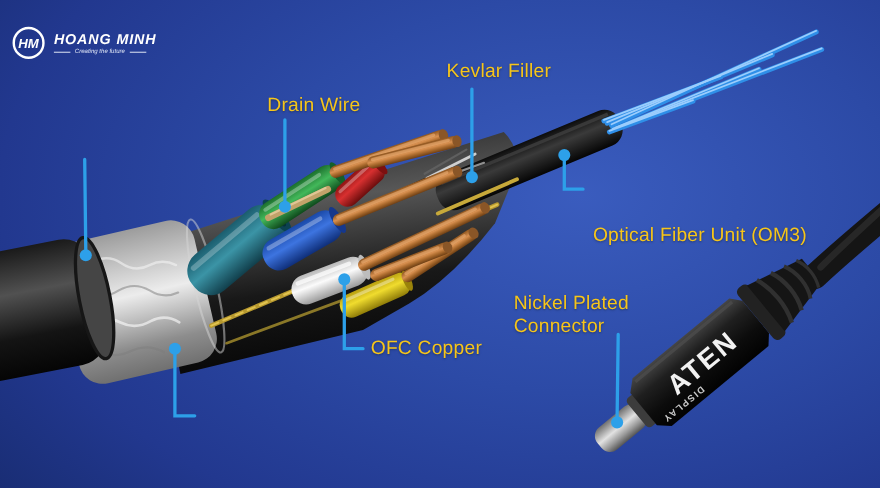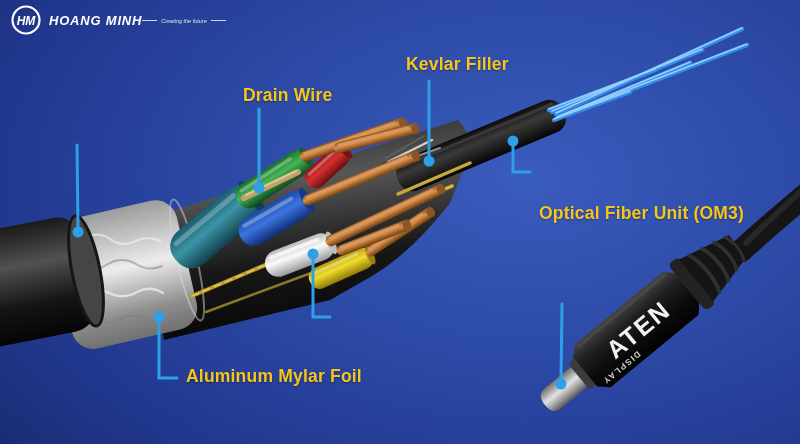--- a/index.html
+++ b/index.html
@@ -4,33 +4,33 @@
 <style>
   html,body{margin:0;padding:0;background:#0d1b52;}
   #stage{
     position:relative;width:800px;height:444px;overflow:hidden;
     font-family:"Liberation Sans",sans-serif;
     background:radial-gradient(120% 135% at 66% 40%,
       #3a5cbe 0%, #2c4aa6 30%, #22388f 55%, #142765 80%, #0d1b52 100%);
   }
   #scene{position:absolute;left:0;top:0;}
   .lbl{
-    position:absolute;color:#f6c51a;font-weight:bold;font-size:17.5px;
+    position:absolute;color:#f6c51a;font-weight:normal;font-size:17.5px;
     white-space:nowrap;text-shadow:0 1px 2px rgba(0,0,0,.35);letter-spacing:.2px;
   }
   .lbl span{display:block;line-height:21px;}
   #lbl-pvc{left:57px;top:114px;}
   #lbl-drain{left:243px;top:85px;text-align:center;}
   #lbl-kevlar{left:406px;top:54px;}
   #lbl-optical{left:539px;top:162px;margin-top:41px;}
   #lbl-ofc{left:337px;top:306px;}
   #lbl-foil{left:186px;top:366px;}
   #lbl-nickel{left:467px;top:265px;}
-  #brand{position:absolute;left:10px;top:4px;display:flex;align-items:center;gap:7px;color:#fff;}
-  #brand .txt{display:flex;}
+  #brand{position:absolute;left:10px;top:23px;display:flex;align-items:center;gap:7px;color:#fff;}
+  #brand .txt{display:flex;flex-direction:column;}
   #brand .name{font-size:13px;font-weight:bold;font-style:italic;letter-spacing:.8px;}
   #brand .tagline{display:flex;align-items:center;gap:4px;font-size:5.5px;font-style:italic;color:#dfe5f5;margin-top:1px;}
   #brand .tagline::before,#brand .tagline::after{content:"";width:15px;height:1px;background:#cfd6ec;}
 </style>
 </head>
 <body>
 
 <div id="stage">
 
   <svg id="scene" width="800" height="444" viewBox="0 0 800 444">
@@ -295,21 +295,25 @@
       <g>
         <line x1="562" y1="304" x2="561" y2="380"></line>
           <circle cx="561" cy="384" r="5.5" fill="#2da0e9" stroke="none"></circle>
       </g>
     </g>
   </svg>
 
   <div id="lbl-drain" class="lbl">Drain Wire</div>
   <div id="lbl-kevlar" class="lbl">Kevlar Filler</div>
   <div id="lbl-optical" class="lbl">Optical Fiber Unit (OM3)</div>
-  <div id="lbl-foil" class="lbl">Aluminum Mylar Foil</div>
+  <div id="lbl-ofc" class="lbl">OFC Copper</div>
+  <div id="lbl-nickel" class="lbl">
+    <span>Nickel Plated</span>
+    <span>Connector</span>
+  </div>
 
   <div id="brand">
     <svg width="32" height="32" viewBox="0 0 32 32">
       <circle cx="16" cy="16" r="13.5" fill="none" stroke="#ffffff" stroke-width="2.2"></circle>
       <text x="16" y="21" text-anchor="middle" font-size="12" font-weight="bold" font-style="italic" fill="#ffffff" font-family="Liberation Sans, sans-serif">HM</text>
     </svg>
     <div class="txt">
       <div class="name">HOANG MINH</div>
       <div class="tagline">
         <span>Creating the future</span>

